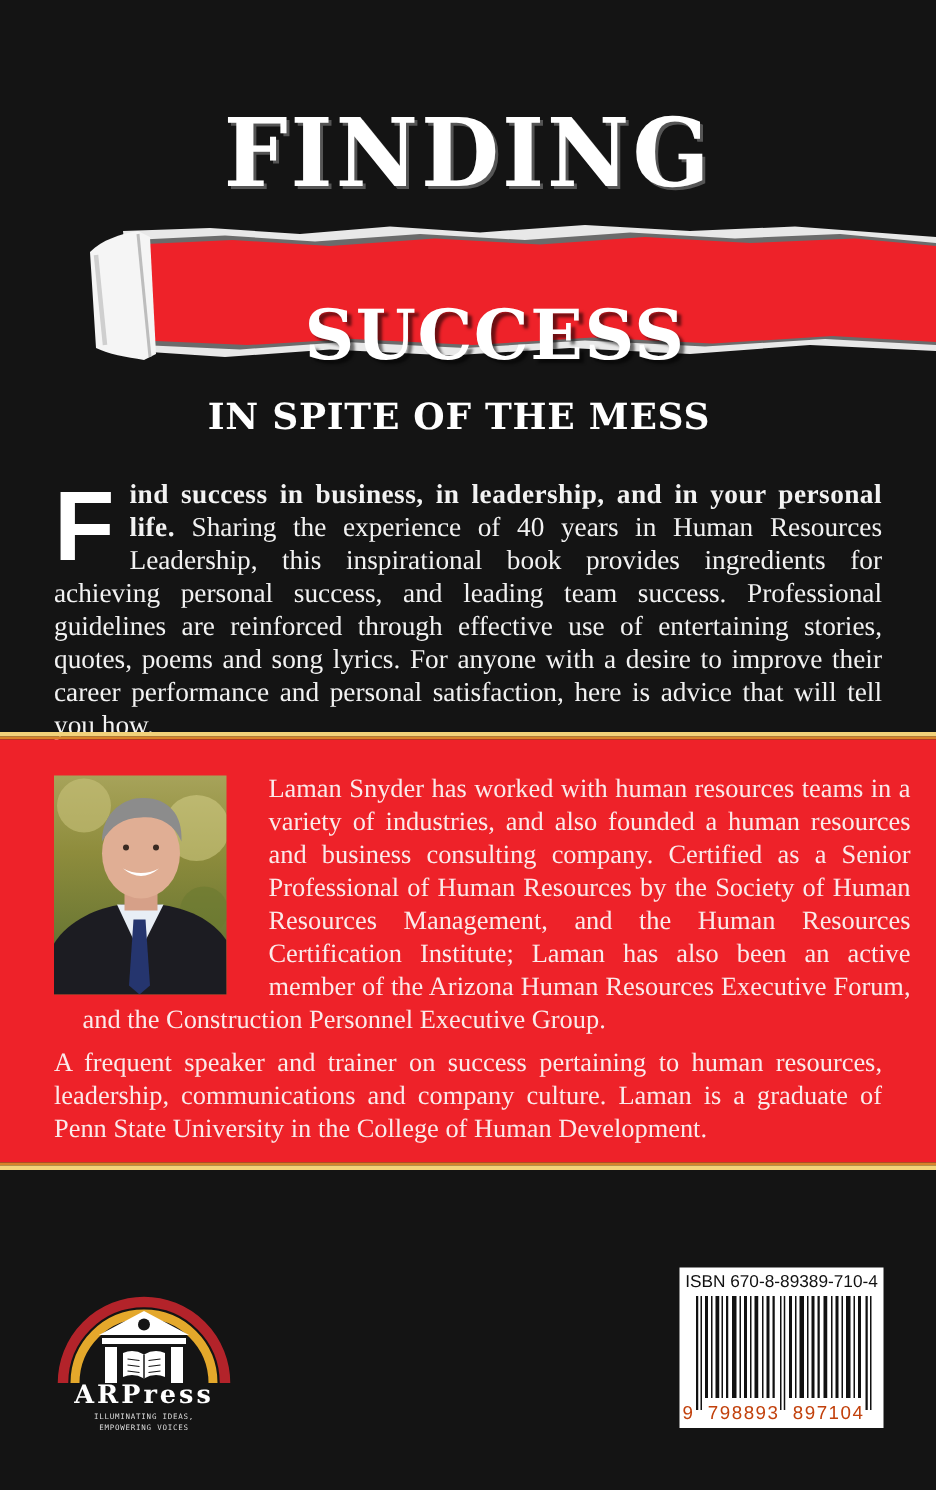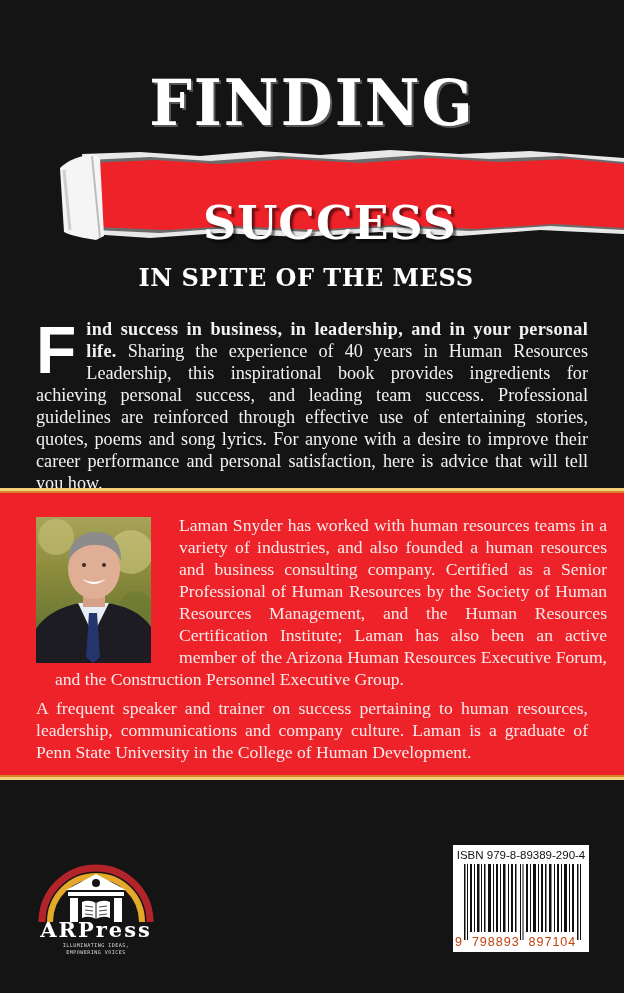--- a/index.html
+++ b/index.html
@@ -65,21 +65,21 @@
   .author-text2 {
     left:36px; top:697px; width:552px;
     color:#fbeaea; font-size:17.6px; line-height:22px; text-align:justify;
   }
 
   
   .logo { left:36px; top:840px; width:120px; height:120px; }
   .logo-name {
     left:36px; top:920px; width:120px; text-align:center;
     color:#ffffff; font-family:"DejaVu Serif", serif; font-weight:bold;
-    font-size:21px; letter-spacing:2px; line-height:20px;
+    font-size:17px; letter-spacing:2px; line-height:20px;
   }
   .logo-tag {
     left:36px; width:120px; text-align:center;
     color:#dddddd; font-family:"DejaVu Sans Mono", monospace;
     font-size:5px; letter-spacing:0.5px; line-height:6px;
   }
 
   
   .barcode-box {
     left:453px; top:845px; width:136px; height:107px; background:#ffffff;
@@ -173,21 +173,21 @@
 
   <path d="M46,62 Q53,59 60,63 Q67,59 74,62 L74,78 Q67,75 60,79 Q53,75 46,78 Z" fill="#ffffff"></path>
   <path d="M60,63 L60,79" stroke="#141414" stroke-width="1"></path>
   <path d="M49,66 L57,67 M49,70 L57,71 M49,74 L57,75 M63,67 L71,66 M63,71 L71,70 M63,75 L71,74" stroke="#141414" stroke-width="0.8"></path>
 </svg>
 <div class="abs logo-name">ARPress</div>
 <div class="abs logo-tag" style="top:942px;">ILLUMINATING IDEAS,</div>
 <div class="abs logo-tag" style="top:949px;">EMPOWERING VOICES</div>
 
 <div class="abs barcode-box"></div>
-<div class="abs isbn-label">ISBN 979-8-89389-290-4</div>
+<div class="abs isbn-label">ISBN 670-8-89389-710-4</div>
 <svg class="abs" style="left:464px; top:864px;" width="118" height="76" viewBox="0 0 118 76">
   <g fill="#111">
     <rect x="0" y="0" width="1.5" height="76"></rect>
       <rect x="3" y="0" width="1" height="76"></rect>
     <rect x="6" y="0" width="2" height="68"></rect>
       <rect x="10" y="0" width="1" height="68"></rect>
     <rect x="13" y="0" width="2.5" height="68"></rect>
       <rect x="17" y="0" width="1" height="68"></rect>
     <rect x="20" y="0" width="1.5" height="68"></rect>
       <rect x="24" y="0" width="3" height="68"></rect>

